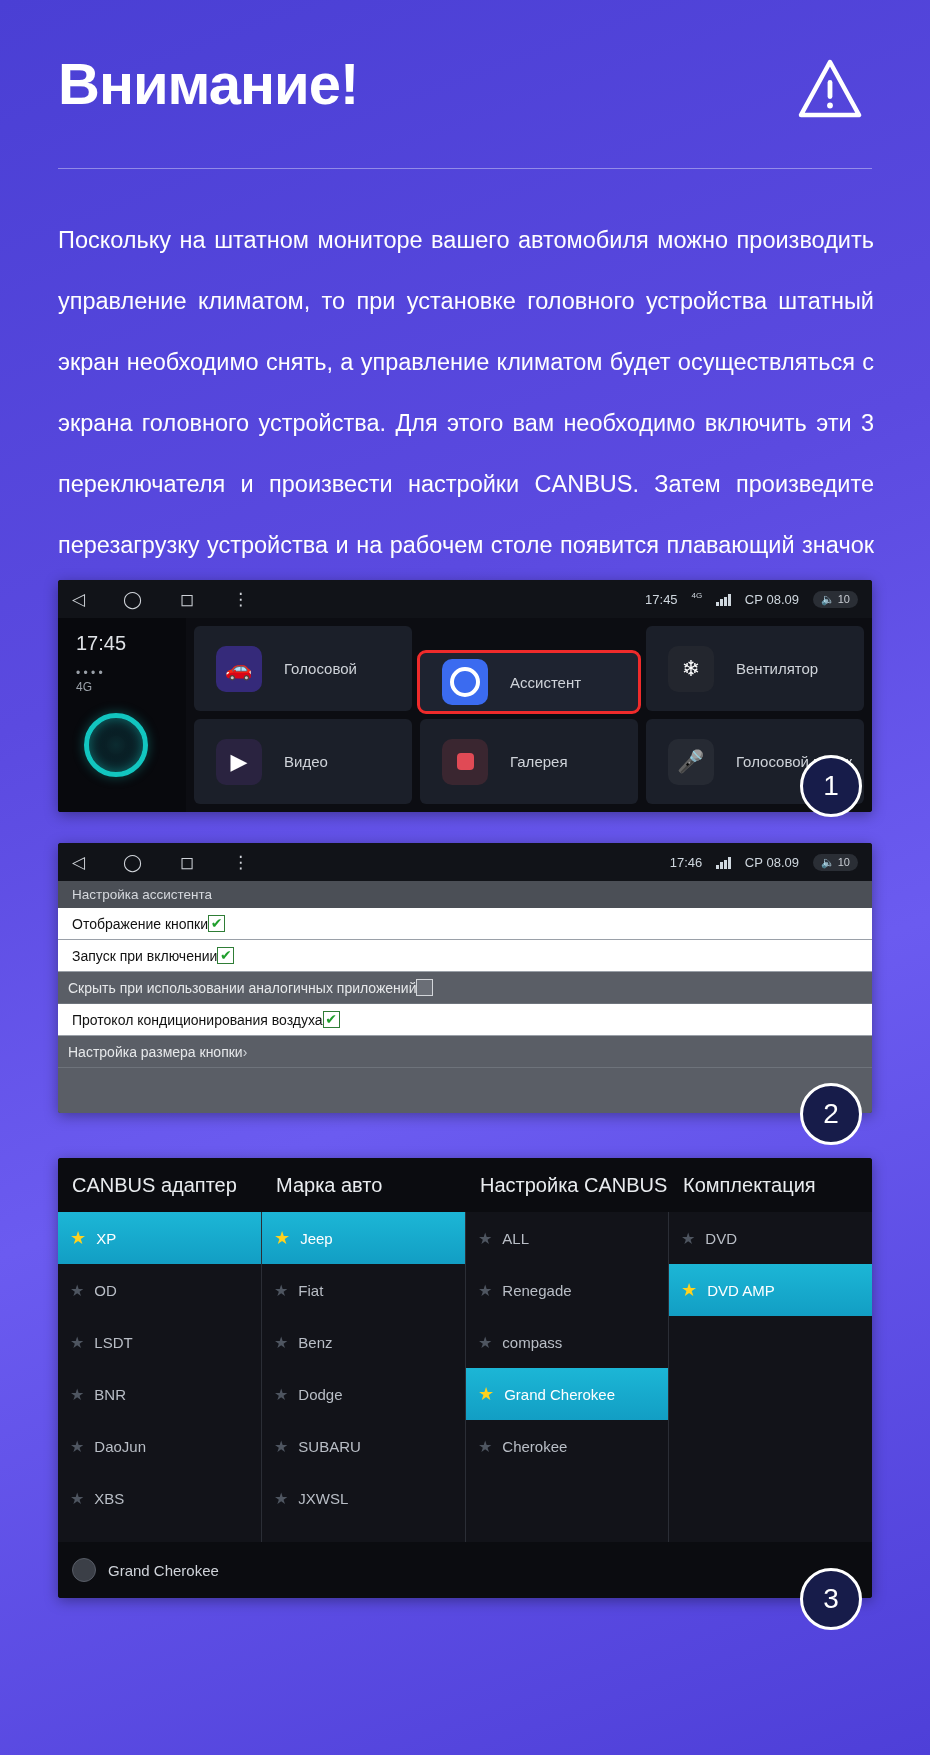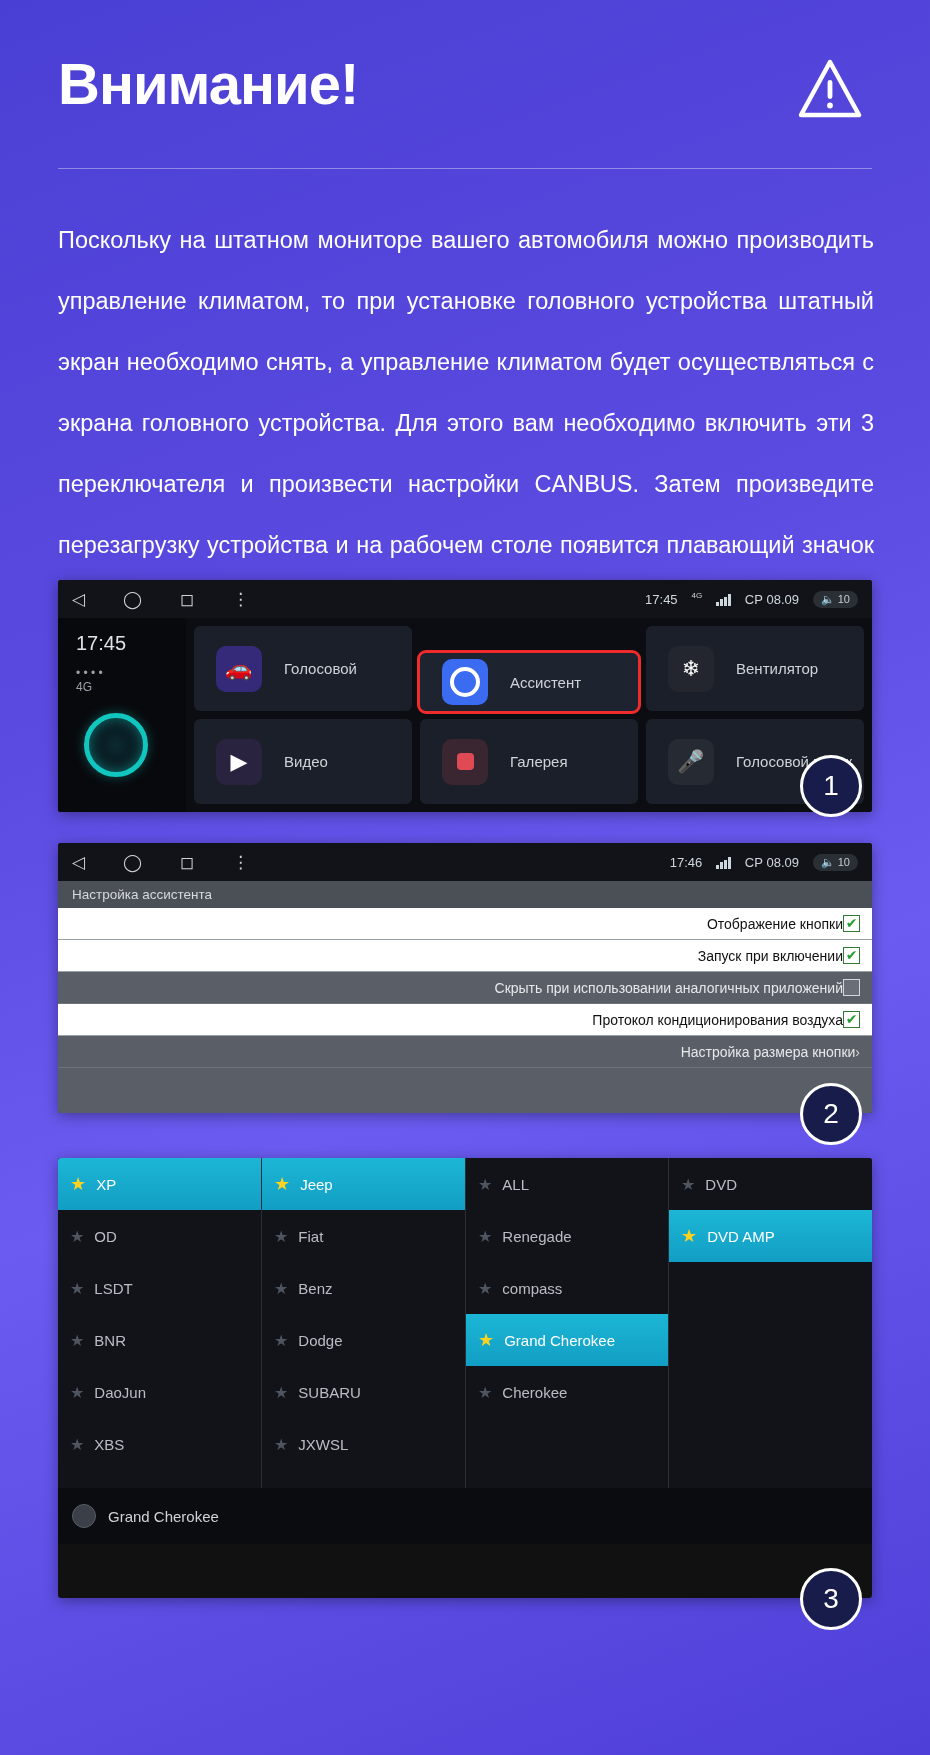--- a/index.html
+++ b/index.html
@@ -199,21 +199,21 @@
   .set-head {
     background: #4b4f56;
     color: #d6d9de;
     font-size: 13.5px;
     padding: 6px 14px;
   }
   .set-list { background: #5a5e66; padding-bottom: 2px; }
   .set-row {
     display: flex;
     align-items: center;
-    justify-content: flex-end;
+    justify-content: flex-start;
     height: 31px;
     padding: 0 12px 0 14px;
     color: #111;
     font-size: 14px;
     background: #ffffff;
     border-bottom: 1px solid #9aa0a8;
   }
   .set-row.grey { background: #5a5e66; color: #e6e8ea; border-bottom: 1px solid #6e737b; padding-left: 10px; }
   .chk {
     width: 17px; height: 17px;
@@ -437,20 +437,26 @@
       <div class="set-row grey">
         <span>Настройка размера кнопки</span>
         <span class="chev">›</span>
       </div>
       <div class="set-tail"></div>
     </div>
   </div>
   <div class="badge b2">2</div>
 
   <div class="shot shot3">
+    <div class="can-head">
+      <div class="c1">CANBUS адаптер</div>
+      <div class="c2">Марка авто</div>
+      <div class="c3">Настройка CANBUS</div>
+      <div class="c4">Комплектация</div>
+    </div>
 
     <div class="can-cols">
 
       <div class="can-col c1">
         <div class="can-item sel">
             <span class="star">★</span>
             <span>XP</span>
           </div>
         <div class="can-item">
             <span class="star">★</span>

